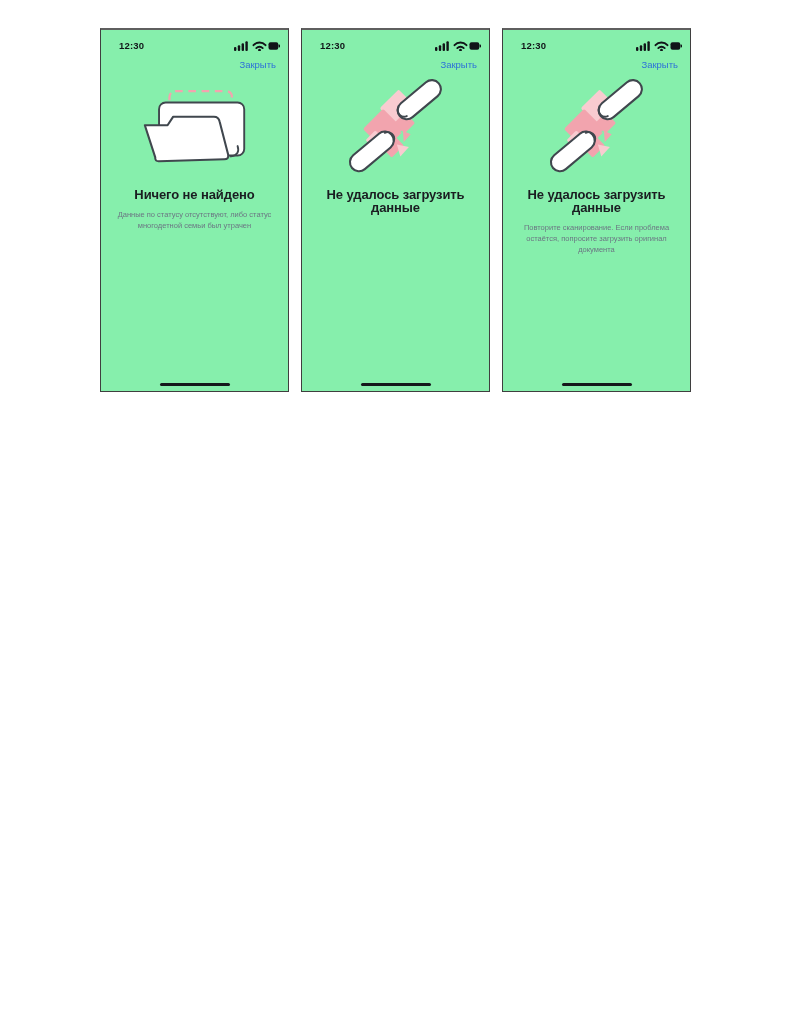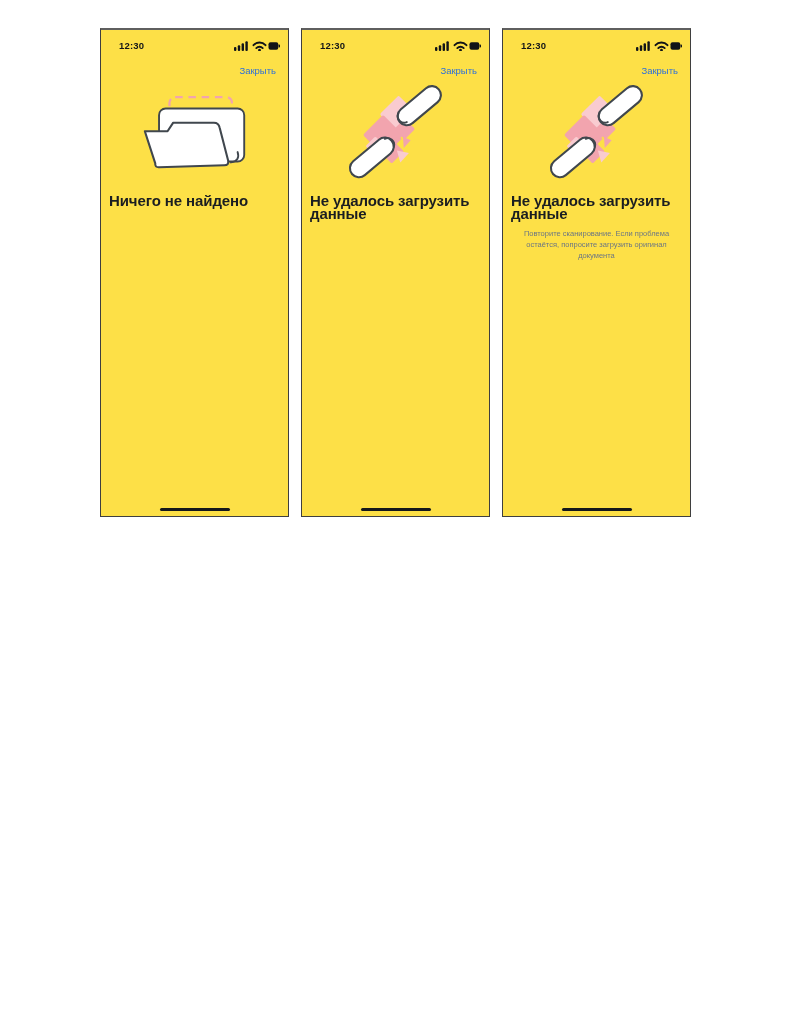--- a/index.html
+++ b/index.html
@@ -15,51 +15,52 @@
   body{font-family:"Liberation Sans", sans-serif;}
   .canvas{
     position:relative;
     width:791px;height:1024px;
     background:#ffffff;
     overflow:hidden;
   }
   .phone{
     position:absolute;
     top:28px;
-    width:189px;height:489px;
-    background:#fde047;
+    width:189px;height:364px;
+    background:#86efac;
     border:1.5px solid #3f3f3f;
     border-top:2.5px solid #5f5f5f;
   }
   .phone.p1{left:100px;}
   .phone.p2{left:301px;}
   .phone.p3{left:502px;}
 
   .status-row{
     display:flex;align-items:center;justify-content:space-between;
     margin-top:9px;padding:0 8px 0 18px;height:12px;
   }
   .time{
     font-size:9.5px;font-weight:700;color:#111418;letter-spacing:.2px;
   }
   .status-icons{display:flex;align-items:center;gap:3px;}
   .close-row{
-    margin-top:9px;padding:0 12px;height:12px;text-align:right;
+    margin-top:3px;padding:0 12px;height:12px;text-align:right;
   }
   .close-link{
     display:inline-block;
     font-size:9.5px;color:var(--link-blue);
     text-decoration:none;cursor:pointer;
   }
   .icon-wrap{
     margin-top:4px;height:118px;
     display:flex;align-items:center;justify-content:center;
   }
   .title{
-    font-size:15px;font-weight:700;color:var(--title-text);
+    text-align:center;
+    font-size:13px;font-weight:700;color:var(--title-text);
     letter-spacing:-.1px;line-height:13px;
     padding:0 8px;
   }
   .desc{
     margin:8px auto 0;
     max-width:160px;
     text-align:center;
     font-size:7.5px;color:var(--body-text);
     line-height:11px;
   }
@@ -105,20 +106,21 @@
     <div class="icon-wrap">
       <svg width="106" height="80" viewBox="0 0 112 84">
         <rect x="29" y="2" width="66" height="30" rx="6" fill="none" stroke="var(--pink)" stroke-width="2.4" stroke-dasharray="8 6"></rect>
         <rect x="18" y="14" width="90" height="56" rx="7" fill="#ffffff" stroke="var(--ink)" stroke-width="2"></rect>
         <path d="M 3 38 L 27 38 L 33 29 L 76 29 Q 81 29 82 34 L 91 69
                  Q 92 74 87 74 L 18 76 Q 13.5 76.3 14 72 Z" fill="#ffffff" stroke="var(--ink)" stroke-width="2.2" stroke-linejoin="round"></path>
         <path d="M 101 60 q 3 9 -7 11" fill="none" stroke="var(--ink)" stroke-width="2" stroke-linecap="round"></path>
       </svg>
     </div>
     <div class="title">Ничего не найдено</div>
+    <div class="desc">Данные по статусу отсутствуют, либо статус многодетной семьи был утрачен</div>
     <div class="home-indicator"></div>
   </div>
 
   <div class="phone p2">
     <div class="status-row">
       <span class="time">12:30</span>
       <span class="status-icons">
         <svg width="46" height="11" viewBox="0 0 46 11">
           <g fill="#111418">
             <rect x="0" y="7" width="2.4" height="4" rx="1"></rect>

